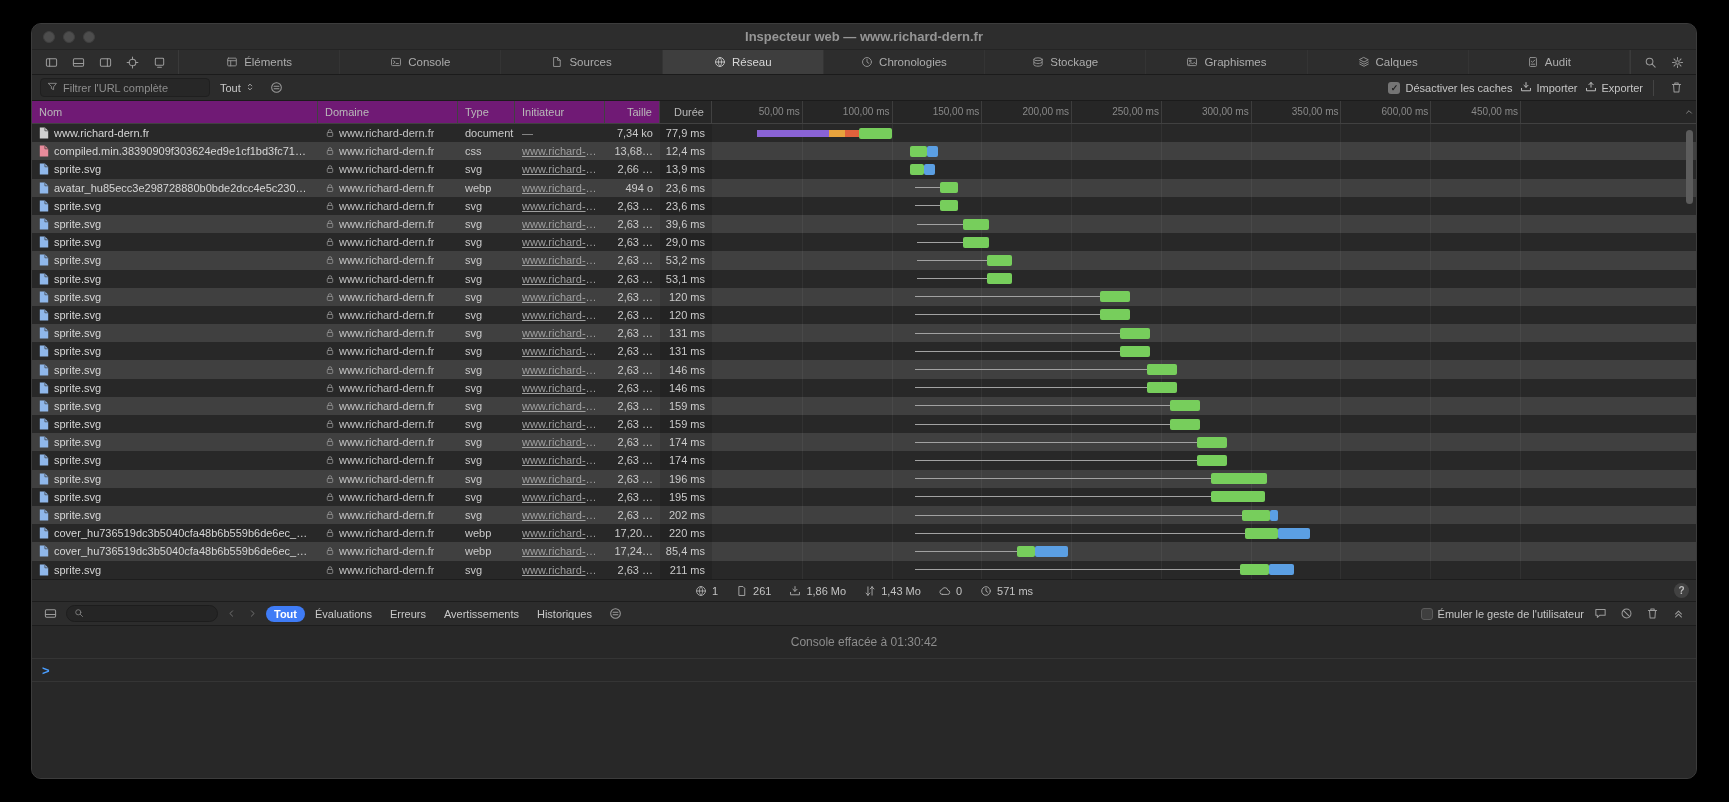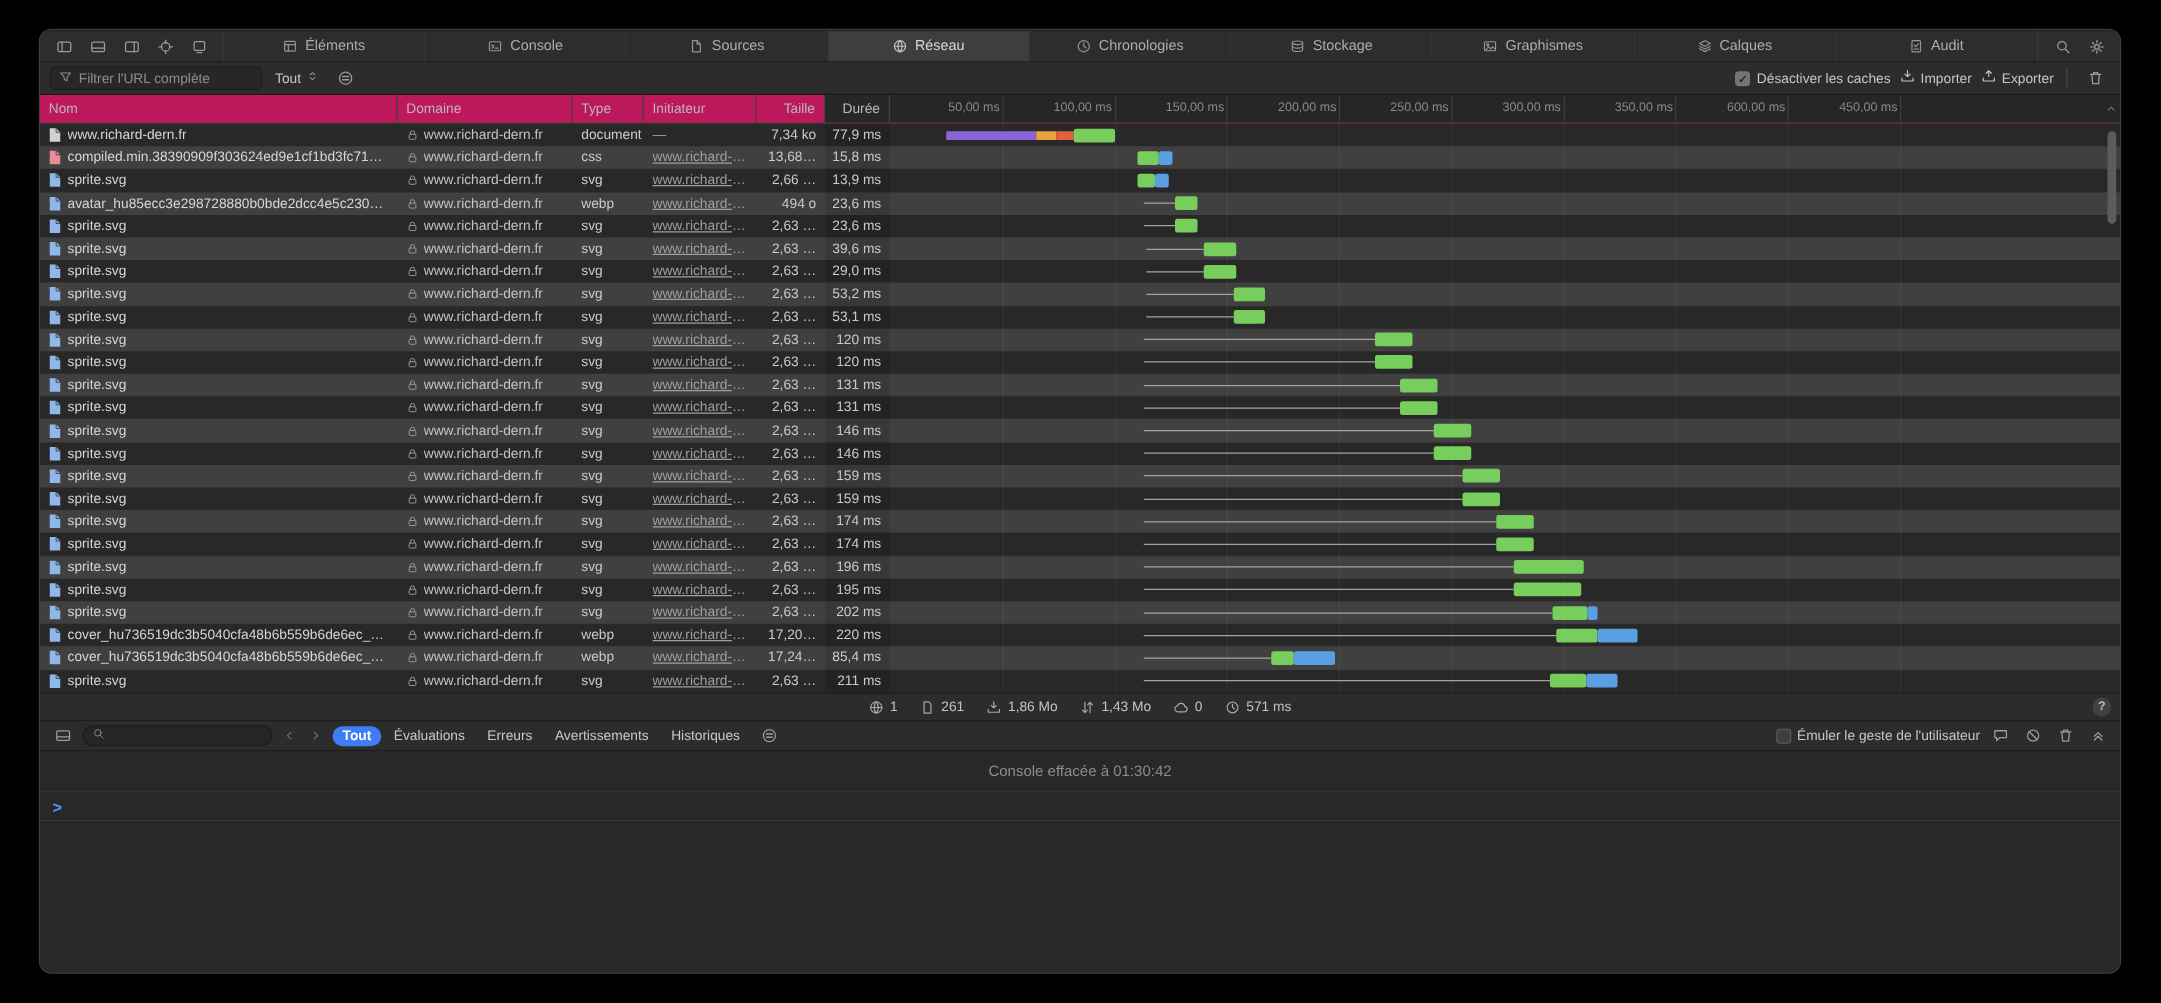--- a/index.html
+++ b/index.html
@@ -25,21 +25,21 @@
   .nettoolbar{height:26px;background:#2c2c2c;border-bottom:1px solid #1b1b1b;display:flex;align-items:center;padding:0 8px;gap:8px;flex:none;font-size:11px;color:#c6c6c6}
   .filterfield{display:flex;align-items:center;gap:5px;background:#272727;border:1px solid #1f1f1f;border-radius:4px;height:19px;padding:0 6px;width:170px;color:#8e8e8e}
   .select{display:flex;align-items:center;gap:4px;padding:0 2px;color:#c9c9c9}
   .spacer{flex:1}
   .chk{display:flex;align-items:center;gap:5px}
   .checkbox{width:12px;height:12px;border-radius:3px;background:#757575;color:#222;display:flex;align-items:center;justify-content:center;font-size:9px;font-weight:bold;flex:none}
   .checkbox.empty{background:#3f3f3f;border:1px solid #5a5a5a}
   .btn{display:flex;align-items:center;gap:4px;color:#c6c6c6}
   .vsep{width:1px;height:16px;background:#444;margin:0 2px}
   
-  .thead{height:23px;display:flex;background:#be185d;border-bottom:1px solid #414141;font-size:11px;color:#b9b9b9;position:relative;flex:none}
+  .thead{height:23px;display:flex;background:#701a75;border-bottom:1px solid #414141;font-size:11px;color:#b9b9b9;position:relative;flex:none}
   .th{display:flex;align-items:center;padding:0 7px;border-right:1px solid #414141;overflow:hidden;white-space:nowrap}
   .th.c-name{width:286px}.th.c-dom{width:140px}.th.c-type{width:57px}.th.c-init{width:90px}
   .th.c-size{width:55px;justify-content:flex-end}
   .th.c-dur{width:52px;justify-content:flex-end;background:#272727}
   .th.tl{flex:1;background:#262626;position:relative;border-right:none;padding:0}
   .tick{position:absolute;top:0;bottom:0;width:0;border-left:1px solid #3d3d3d}
   .tick span{position:absolute;right:3px;top:5px;font-size:10px;color:#898989;white-space:nowrap}
   .corner{position:absolute;right:2px;top:0;bottom:0;display:flex;align-items:center;color:#9a9a9a}
   
   .rows{position:relative;height:455px;background:#282828;overflow:hidden;flex:none}
@@ -79,20 +79,28 @@
   .cmsg{height:33px;display:flex;align-items:center;justify-content:center;color:#8d8d8d;font-size:12px;background:#282828;border-bottom:1px solid #353535;flex:none}
   .cprompt{height:23px;display:flex;align-items:center;padding:0 10px;background:#282828;border-bottom:1px solid #353535;flex:none}
   .chev{color:#4a9eff;font-size:13px;font-weight:bold;line-height:1}
   .cfill{flex:1;background:#282828}
 </style>
 </head>
 <body>
 
 <div class="window">
 
+  <div class="titlebar">
+    <div class="traffic">
+      <span class="dot"></span>
+      <span class="dot"></span>
+      <span class="dot"></span>
+    </div>
+    <div class="title">Inspecteur web — www.richard-dern.fr</div>
+  </div>
 
   <div class="tabbar">
     <div class="tb-group">
       <span class="iconbtn">
           <svg class="ic" width="13" height="13" viewBox="0 0 14 14" fill="none" stroke="currentColor" stroke-width="1.1" stroke-linecap="round" stroke-linejoin="round">
             <rect x="1.5" y="3" width="11" height="8" rx="1.2"></rect>
             <line x1="5" y1="3" x2="5" y2="11"></line>
           </svg>
         </span>
       <span class="iconbtn">
@@ -357,21 +365,21 @@
               <rect x="3.2" y="6.2" width="7.6" height="5.6" rx="1.2"></rect>
               <path d="M4.6 6.2V4.8a2.4 2.4 0 0 1 4.8 0v1.4"></path>
             </svg>
             <span class="nm">www.richard-dern.fr</span>
           </div>
           <div class="c ctype">css</div>
           <div class="c cinit">
             <span class="lnk">www.richard-d…</span>
           </div>
           <div class="c csize">13,68…</div>
-          <div class="c cdur">15,8 ms</div>
+          <div class="c cdur">12,4 ms</div>
           <div class="c cwf">
             <div class="blk" style="left:20.073%;width:1.825%;background:#77ce5c"></div>
             <div class="blk" style="left:21.898%;width:1.095%;background:#5b9fe3"></div>
           </div>
         </div>
         <div class="nrow">
           <div class="c cname">
             <svg width="10" height="12" viewBox="0 0 10 12" style="flex:none">
               <path d="M.8.6h5.1l3.3 3.2v7.6H.8z" fill="#8fb7ea"></path>
               <path d="M5.9.6v3.2h3.3" fill="none" stroke="#3a3a3a" stroke-width=".7"></path>

